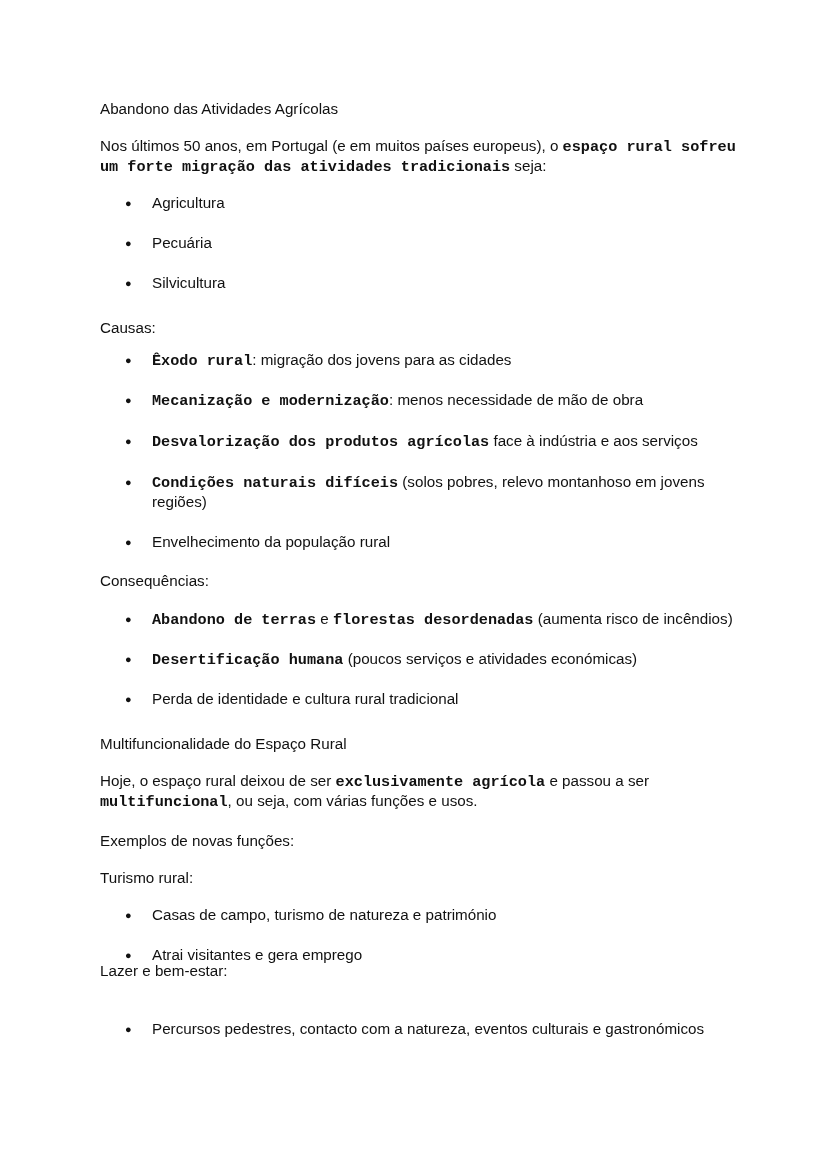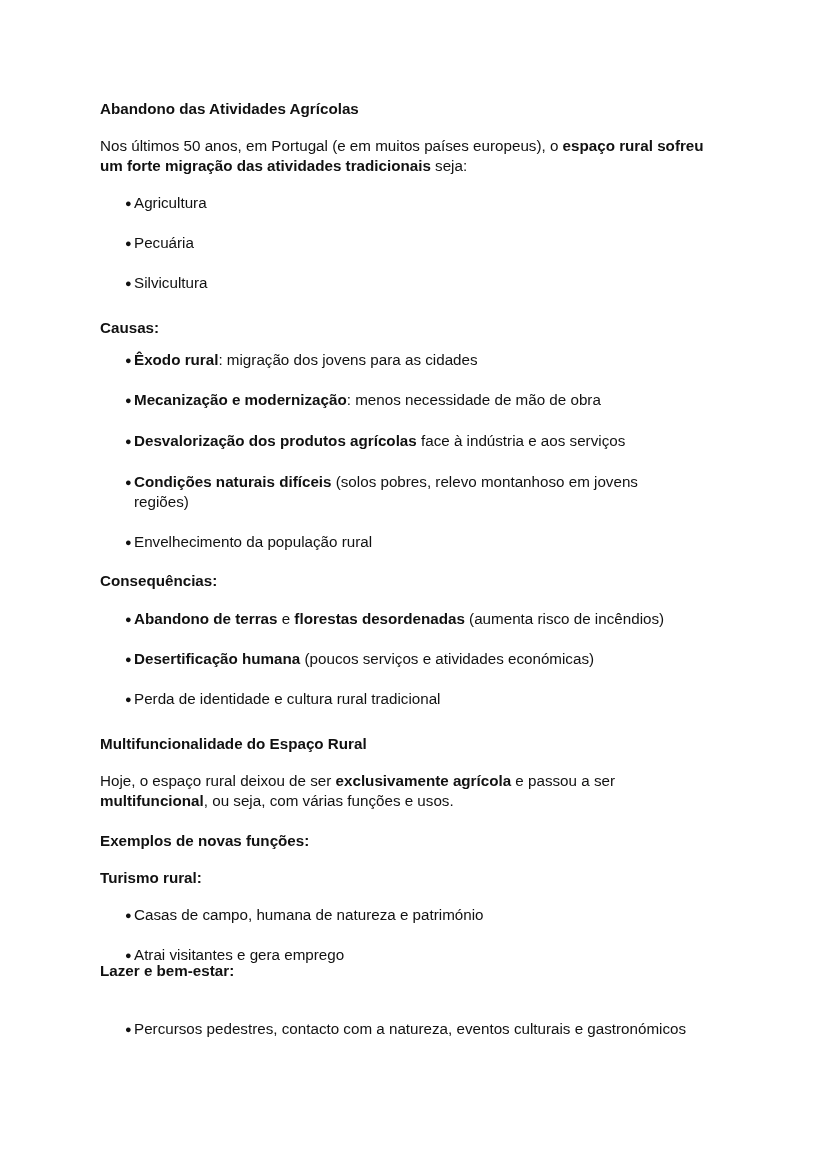--- a/index.html
+++ b/index.html
@@ -1,23 +1,23 @@
 <!DOCTYPE html>
 <html><head>
 <meta charset="utf-8">
 <style>
   html, body { margin: 0; padding: 0; background: #ffffff; }
   body { width: 828px; height: 1169px; position: relative; overflow: hidden;
          font-family: "Liberation Sans", sans-serif; color: #111; font-size: 15.2px; }
   .page { position: absolute; left: 100px; top: 0; width: 640px; }
   .line { position: absolute; left: 0; white-space: nowrap; line-height: 20px; }
-  .h { font-weight: bold; }
+  .h { font-weight: normal; }
   .bullet { position: absolute; left: 25px; font-size: 11px; line-height: 20px; }
-  .li { position: absolute; left: 34px; white-space: nowrap; line-height: 20px; text-align: right; }
-  b { font-weight: bold; }
+  .li { position: absolute; left: 52px; white-space: nowrap; line-height: 20px; text-align: right; }
+  b { font-weight: bold; font-family: Liberation Mono, monospace; }
 </style>
 </head>
 <body>
 
 <div class="page">
 
   <div class="line h" style="top:99px">Abandono das Atividades Agrícolas</div>
 
   <div class="line" style="top:136px"><span>Nos últimos 50 anos, em Portugal (e em muitos países europeus), o </span><b>espaço rural sofreu</b></div>
   <div class="line" style="top:156px"><b>um forte migração das atividades tradicionais</b><span> seja:</span></div>
@@ -54,21 +54,21 @@
 
   <div class="line h" style="top:734px">Multifuncionalidade do Espaço Rural</div>
 
   <div class="line" style="top:771px"><span>Hoje, o espaço rural deixou de ser </span><b>exclusivamente agrícola</b><span> e passou a ser</span></div>
   <div class="line" style="top:791px"><b>multifuncional</b><span>, ou seja, com várias funções e usos.</span></div>
 
   <div class="line h" style="top:831px">Exemplos de novas funções:</div>
   <div class="line h" style="top:868px">Turismo rural:</div>
 
   <span class="bullet" style="top:905px">●</span>
-  <div class="li" style="top:905px">Casas de campo, humana de natureza e património</div>
+  <div class="li" style="top:905px">Casas de campo, turismo de natureza e património</div>
   <span class="bullet" style="top:945px">●</span>
   <div class="li" style="top:945px">Atrai visitantes e gera emprego</div>
 
   <div class="line h" style="top:961px">Lazer e bem-estar:</div>
 
   <span class="bullet" style="top:1019px">●</span>
   <div class="li" style="top:1019px">Percursos pedestres, contacto com a natureza, eventos culturais e gastronómicos</div>
 
 </div>
 

